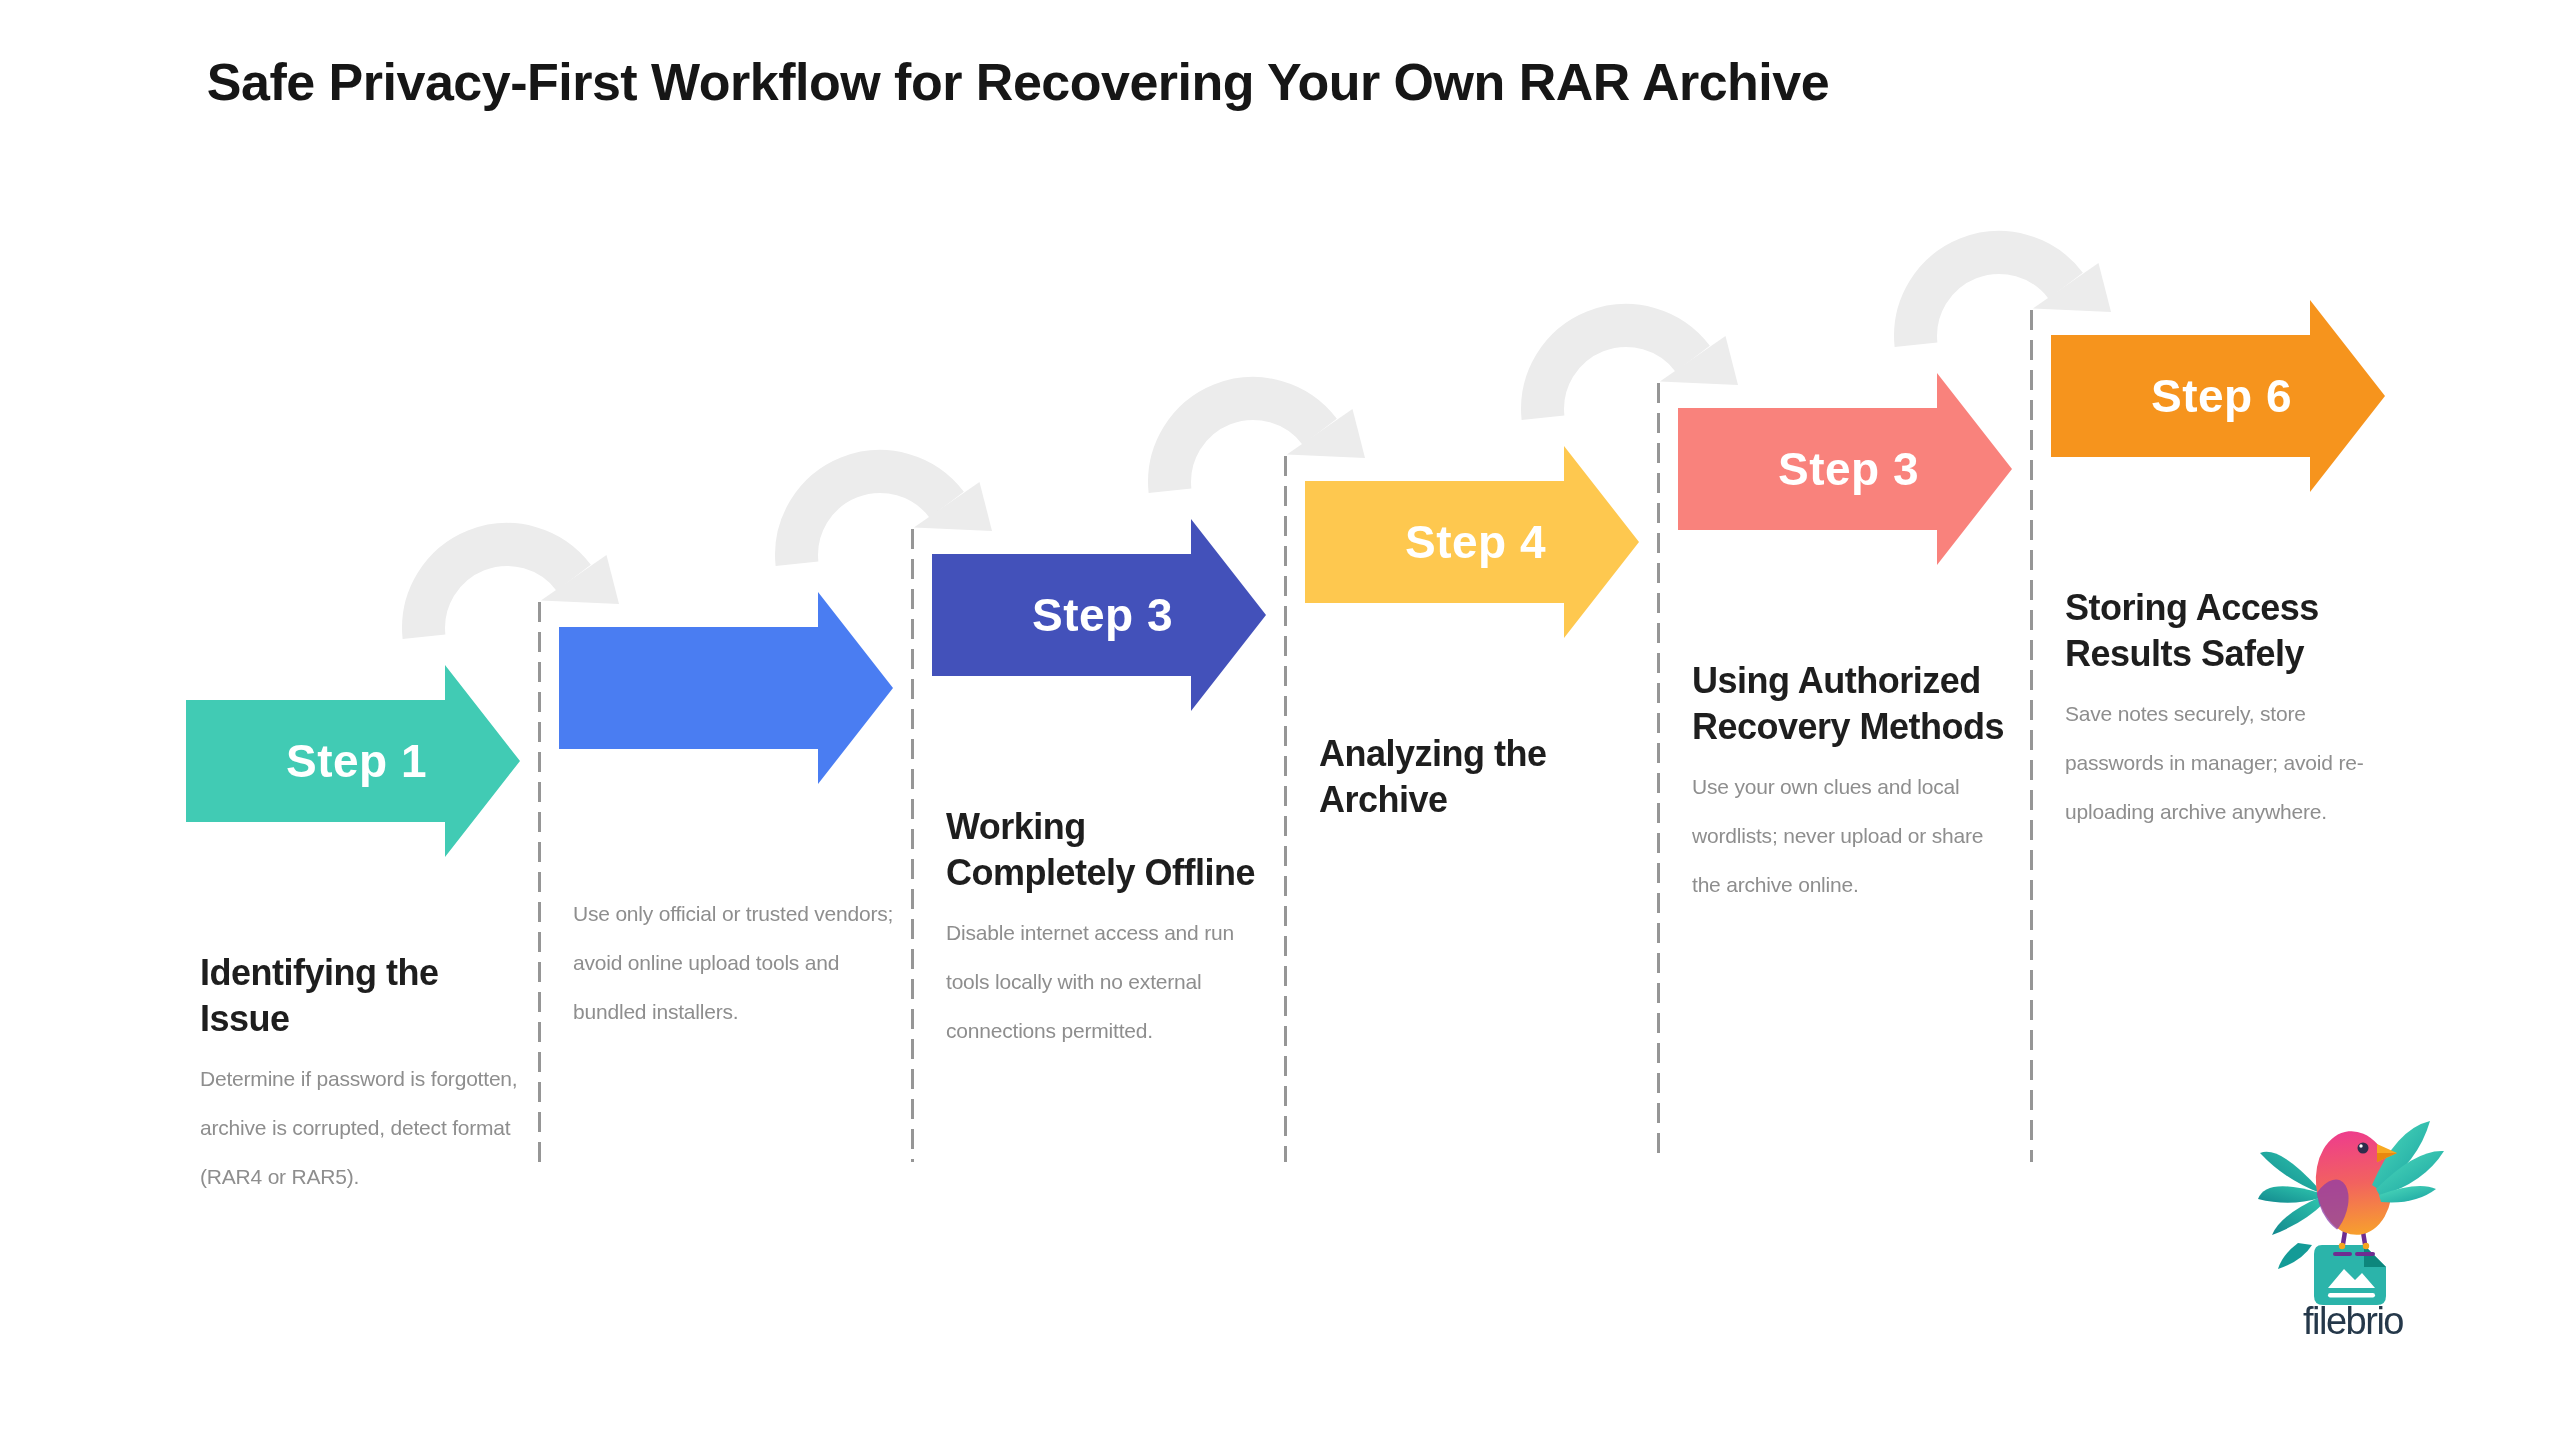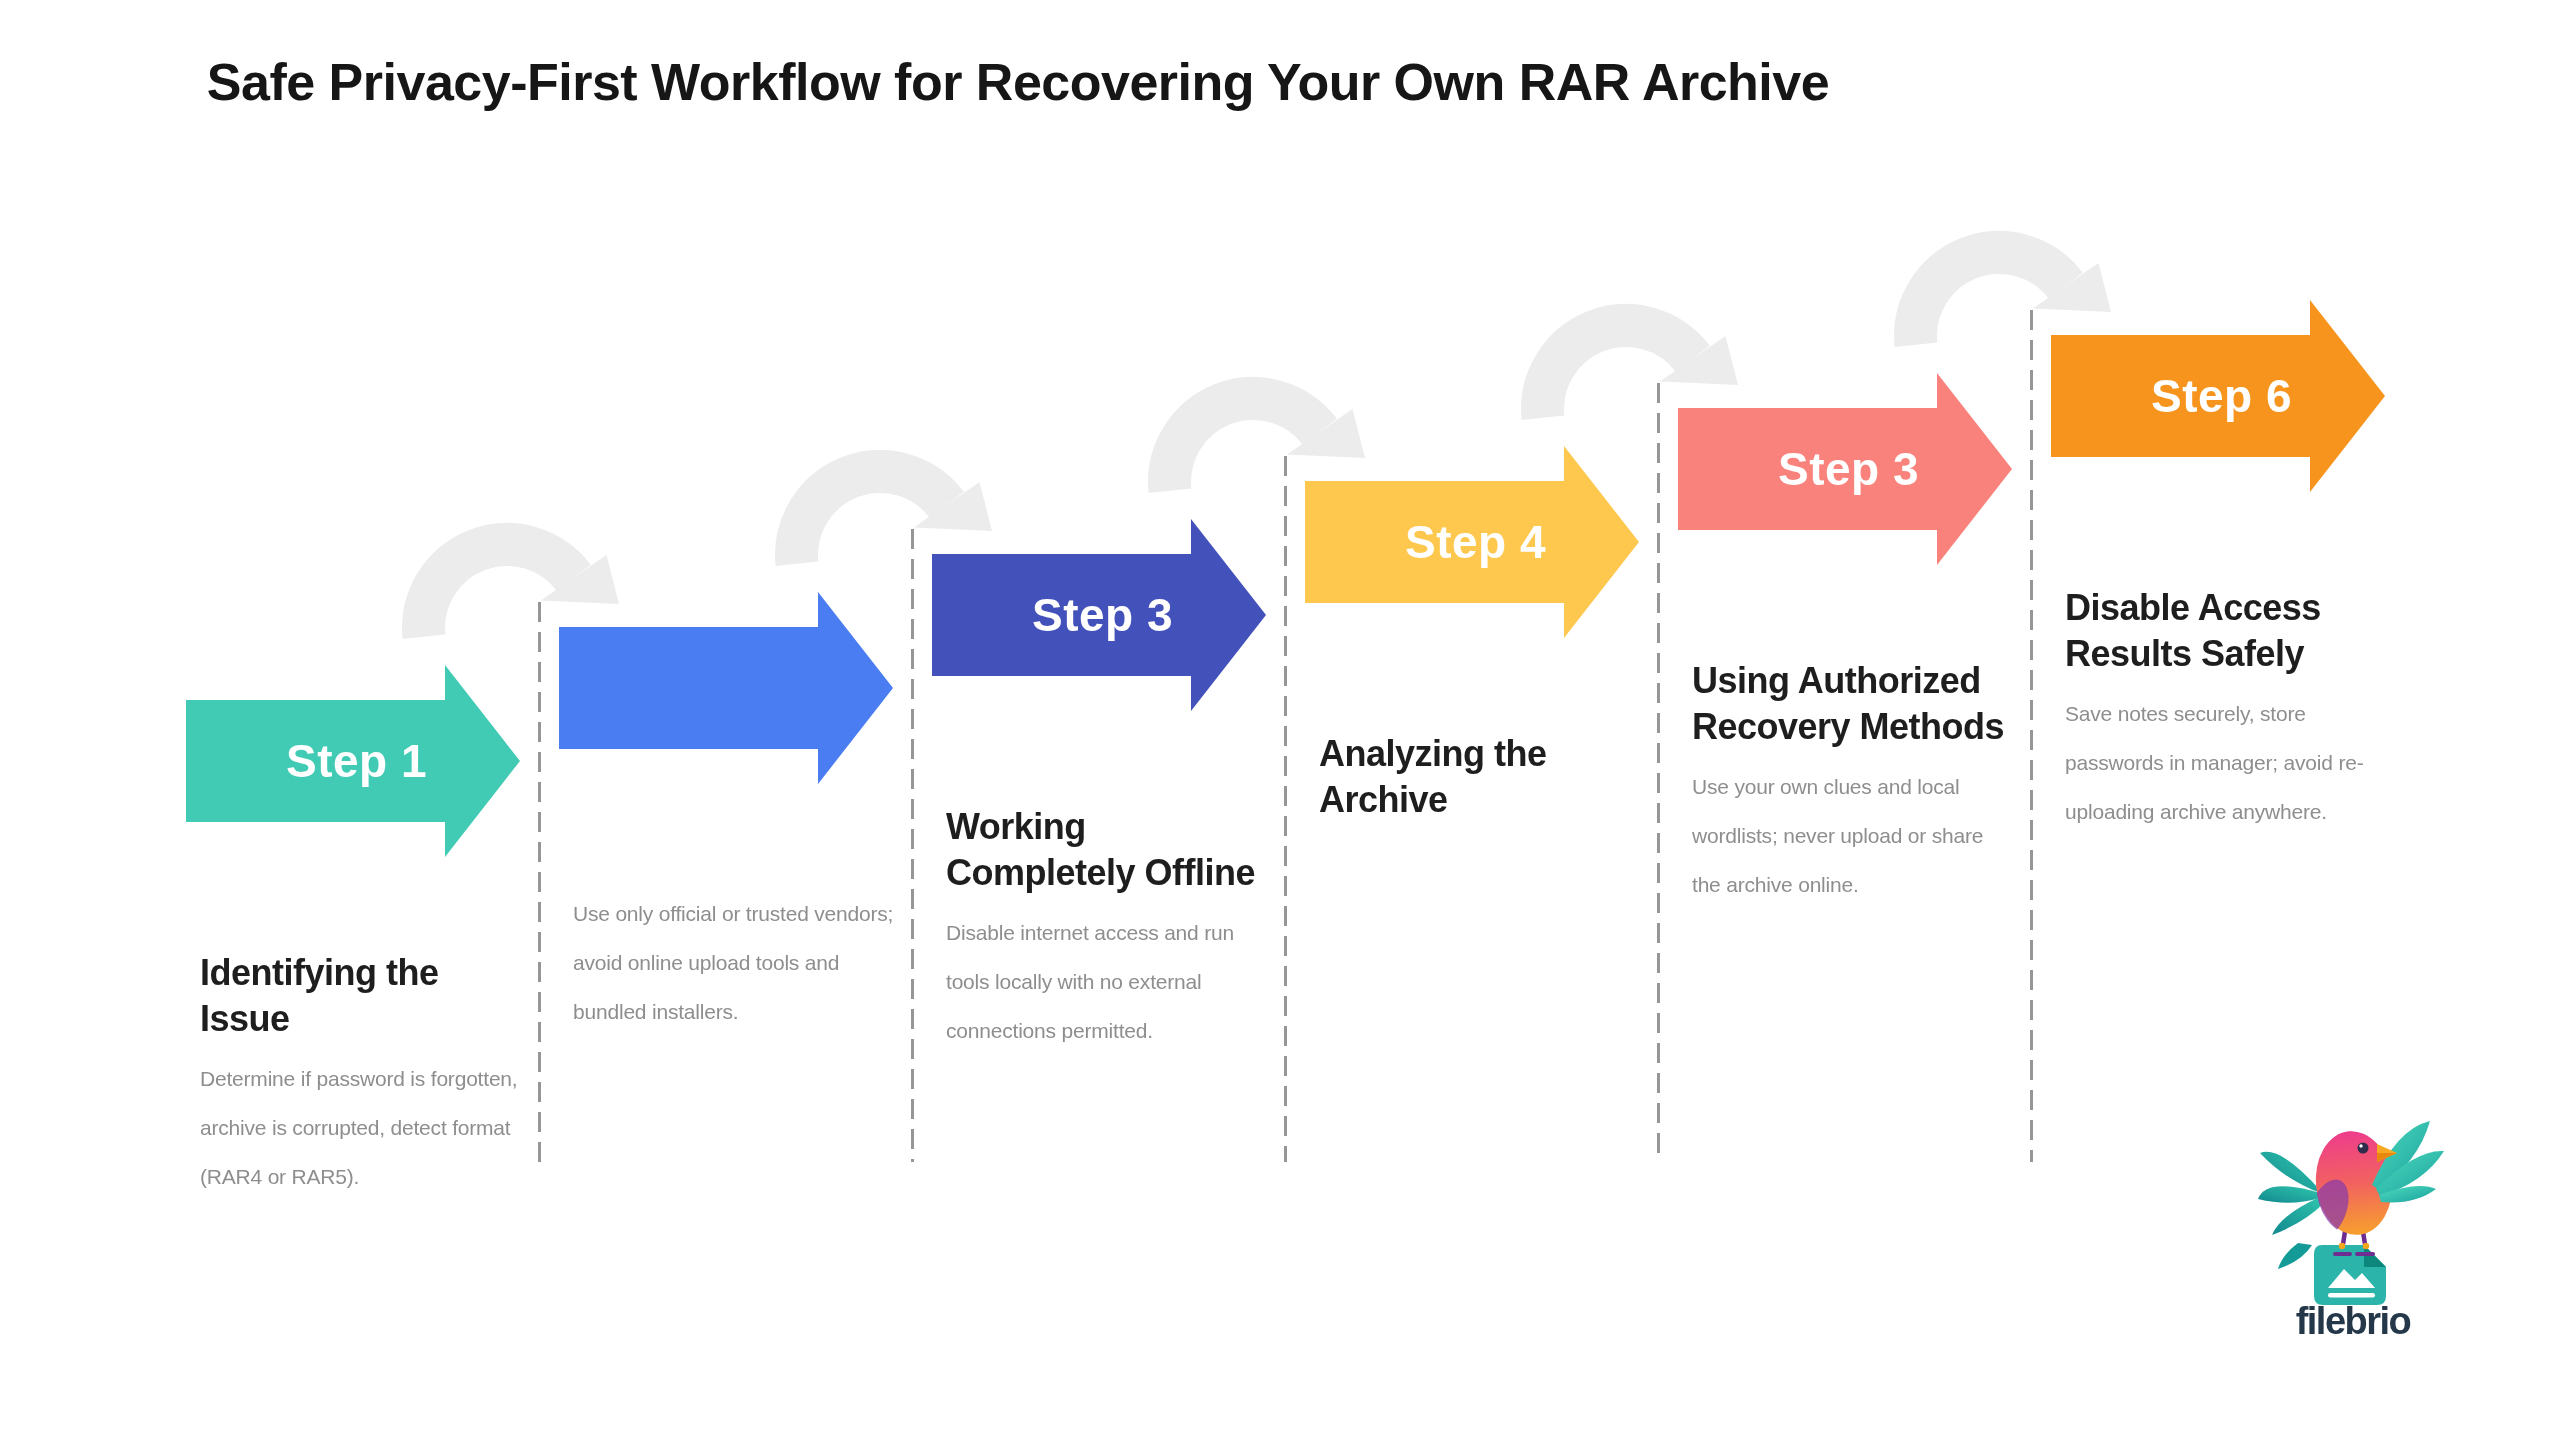--- a/index.html
+++ b/index.html
@@ -38,21 +38,21 @@
   }
   .separator{
     position:absolute;width:3px;
     background:repeating-linear-gradient(180deg,#969696 0 20px,transparent 20px 30px);
   }
   .connector{position:absolute;}
   .logo-wordmark{
     position:absolute;
     left:2258px;top:1300px;width:190px;
     text-align:center;
-    font-size:38px;font-weight:700;color:#25384a;
+    font-size:38px;font-weight:400;color:#25384a;
     letter-spacing:-1.5px;
   }
 </style>
 </head>
 <body>
 
 <div class="canvas">
 
   <div class="title">Safe Privacy-First Workflow for Recovering Your Own RAR Archive</div>
 
@@ -123,21 +123,21 @@
   <div class="step-text" style="left:1692px;top:658px">
     <div class="step-heading">Using Authorized Recovery Methods</div>
     <div class="step-desc">Use your own clues and local wordlists; never upload or share the archive online.</div>
   </div>
 
   <svg class="arrow-svg" style="left:2051px;top:300px" width="334" height="192" viewBox="0 0 334 192">
     <polygon points="0,35 259,35 259,0 334,96 259,192 259,157 0,157" fill="#F6941D"></polygon>
   </svg>
   <div class="step-label" style="left:2051px;top:335px">Step 6</div>
   <div class="step-text" style="left:2065px;top:585px">
-    <div class="step-heading">Disable Access Results Safely</div>
+    <div class="step-heading">Storing Access Results Safely</div>
     <div class="step-desc">Save notes securely, store passwords in manager; avoid re-uploading archive anywhere.</div>
   </div>
 
   <svg style="position:absolute;left:2258px;top:1095px" width="190" height="215" viewBox="0 0 190 215">
     <defs>
       <linearGradient id="bodyG" x1="0" y1="0" x2="0" y2="1">
         <stop offset="0" stop-color="#EE3D8C"></stop>
         <stop offset="0.5" stop-color="#F2625F"></stop>
         <stop offset="1" stop-color="#F7A02D"></stop>
       </linearGradient>

